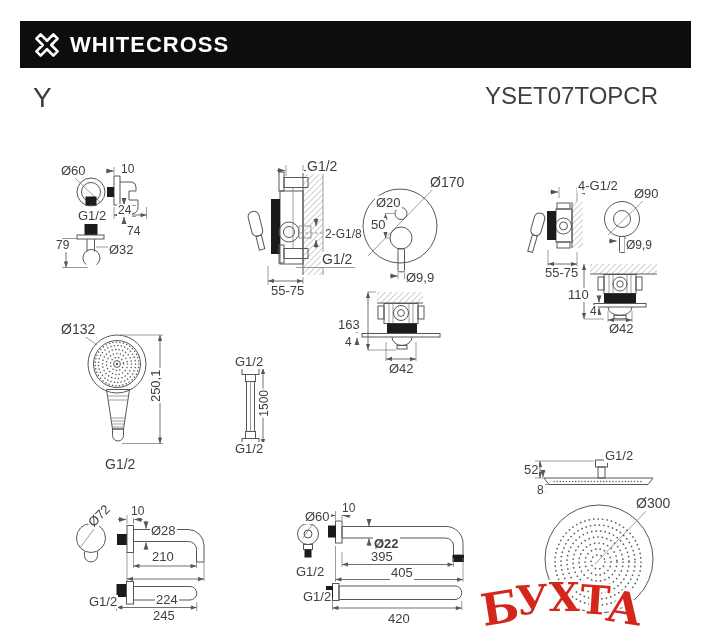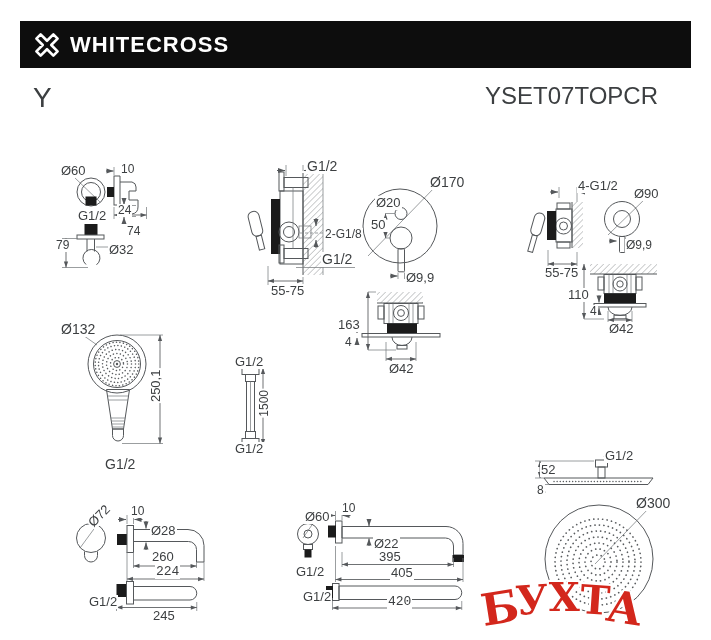--- a/index.html
+++ b/index.html
@@ -369,41 +369,41 @@
   <span class="lbl" style="left:388px;top:362px;">Ø42</span>
 
   <span class="lbl fs14" style="left:60px;top:322px;">Ø132</span>
   <span class="lbl rot90" style="left:139px;top:379px;">250,1</span>
   <span class="lbl fs14" style="left:104px;top:457px;">G1/2</span>
 
   <span class="lbl" style="left:234px;top:355px;">G1/2</span>
   <span class="lbl rot90 fs12" style="left:250px;top:397px;">1500</span>
   <span class="lbl" style="left:234px;top:442px;">G1/2</span>
 
-  <span class="lbl" style="left:540px;top:463px;text-align:right;">52</span>
+  <span class="lbl" style="left:523px;top:463px;text-align:right;">52</span>
   <span class="lbl fs12" style="left:536px;top:484px;">8</span>
   <span class="lbl" style="left:604px;top:449px;">G1/2</span>
   <span class="lbl fs14" style="left:635px;top:496px;">Ø300</span>
 
   <span class="lbl rot45" style="left:86px;top:509px;">Ø72</span>
   <span class="lbl fs12" style="left:130px;top:505px;">10</span>
   <span class="lbl" style="left:150px;top:524px;">Ø28</span>
-  <span class="lbl" style="left:151px;top:550px;">260</span>
-  <span class="lbl" style="left:155px;top:565px;font-family:Liberation Mono, monospace;">224</span>
+  <span class="lbl" style="left:151px;top:550px;">210</span>
+  <span class="lbl" style="left:155px;top:593px;">224</span>
   <span class="lbl" style="left:88px;top:595px;">G1/2</span>
   <span class="lbl" style="left:152px;top:609px;">245</span>
 
   <span class="lbl" style="left:304px;top:510px;">Ø60</span>
   <span class="lbl fs12" style="left:341px;top:502px;">10</span>
-  <span class="lbl" style="left:373px;top:537px;">Ø22</span>
-  <span class="lbl" style="left:378px;top:550px;">395</span>
+  <span class="lbl" style="left:373px;top:537px;font-weight:bold;">Ø22</span>
+  <span class="lbl" style="left:370px;top:550px;">395</span>
   <span class="lbl" style="left:390px;top:566px;">405</span>
   <span class="lbl" style="left:295px;top:565px;">G1/2</span>
   <span class="lbl" style="left:302px;top:590px;">G1/2</span>
-  <span class="lbl" style="left:387px;top:595px;font-family:Liberation Mono, monospace;">420</span>
+  <span class="lbl" style="left:387px;top:612px;">420</span>
 
   <div class="wm">
     <span>Б</span>
     <span>У</span>
     <span>Х</span>
     <span>Т</span>
     <span>А</span>
   </div>
 
 </div>

